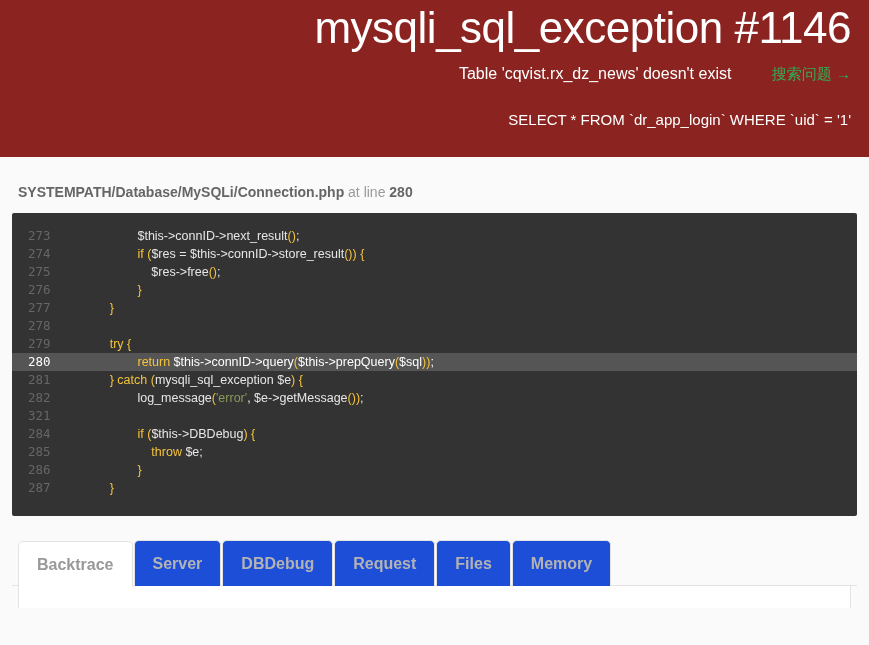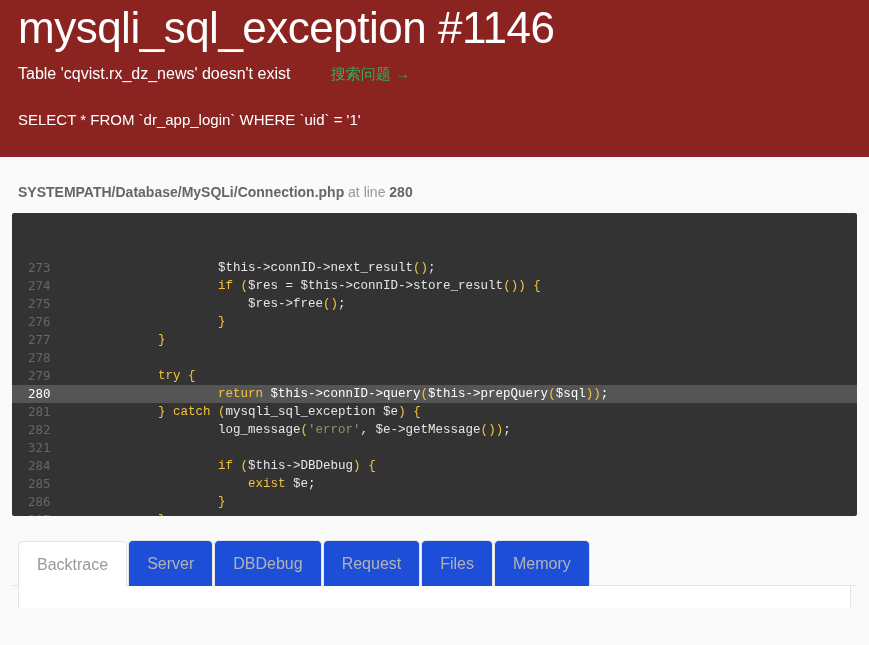--- a/index.html
+++ b/index.html
@@ -14,20 +14,21 @@
   }
 
   
   .error-header {
     background: #8b2420;
     color: #fff;
     padding: 0 18px 16px 18px;
     width: 869px;
     height: 157px;
     overflow: hidden;
+    text-align: right;
   }
   .error-title {
     margin: 0;
     padding-top: 2px;
     font-size: 44px;
     line-height: 52px;
     font-weight: normal;
     color: #fff;
     letter-spacing: -0.5px;
     white-space: nowrap;
@@ -71,40 +72,40 @@
   .source-path .lineno { color: #666; font-weight: bold; }
 
   
   .source-code {
     background: #333;
     border-radius: 2px;
     padding: 14px 0 16px 0;
     overflow: hidden;
     height: 303px;
   }
-  .code-table { width: 100%; border-collapse: collapse; margin-top: 32px; }
+  .code-table { width: 100%; border-collapse: collapse; }
   .code-row { height: 18px; }
   .code-row.highlight { background: #555; }
   .code-row.highlight .ln { color: #fff; }
   .code-row.highlight .cl { color: #fff; }
   td.ln {
     width: 56px;
     padding: 0 10px 0 16px;
     text-align: left;
     color: #666;
     font-family: "DejaVu Sans Mono", monospace;
     font-size: 12.5px;
     line-height: 18px;
     user-select: none;
     white-space: pre;
   }
   td.cl {
     padding: 0;
     color: #e6e6e6;
-    font-family: Liberation Mono, monospace;
+    font-family: Liberation Sans, sans-serif;
     font-size: 12.5px;
     line-height: 18px;
     white-space: pre;
   }
   .kw  { color: #f5c33b; }
   .str { color: #8a9a5b; }
 
   
   .tabs-wrap { padding: 24px 12px 0 12px; }
   ul.tabs {
@@ -113,20 +114,21 @@
     padding: 0 0 0 6px;
     border-bottom: 1px solid #e3e3e3;
     height: 46px;
     white-space: nowrap;
     font-size: 0;
   }
   ul.tabs li {
     display: inline-block;
     margin: 0 1px 0 0;
     vertical-align: bottom;
+    font-weight: bold;
   }
   ul.tabs li a {
     display: inline-block;
     padding: 12px 18px;
     font-family: "Liberation Sans", sans-serif;
     font-size: 16px;
     line-height: 21px;
     color: #b3b3b3;
     text-decoration: none;
     background: #1d4ed8;
@@ -213,21 +215,21 @@
           <tr class="code-row">
             <td class="ln">321</td>
             <td class="cl"></td>
           </tr>
           <tr class="code-row">
             <td class="ln">284</td>
             <td class="cl">                    <span class="kw">if</span> <span class="kw">(</span>$this-&gt;DBDebug<span class="kw">)</span> <span class="kw">{</span></td>
           </tr>
           <tr class="code-row">
             <td class="ln">285</td>
-            <td class="cl">                        <span class="kw">exist</span> $e;</td>
+            <td class="cl">                        <span class="kw">throw</span> $e;</td>
           </tr>
           <tr class="code-row">
             <td class="ln">286</td>
             <td class="cl">                    <span class="kw">}</span></td>
           </tr>
           <tr class="code-row">
             <td class="ln">287</td>
             <td class="cl">            <span class="kw">}</span></td>
           </tr>
         </tbody>

